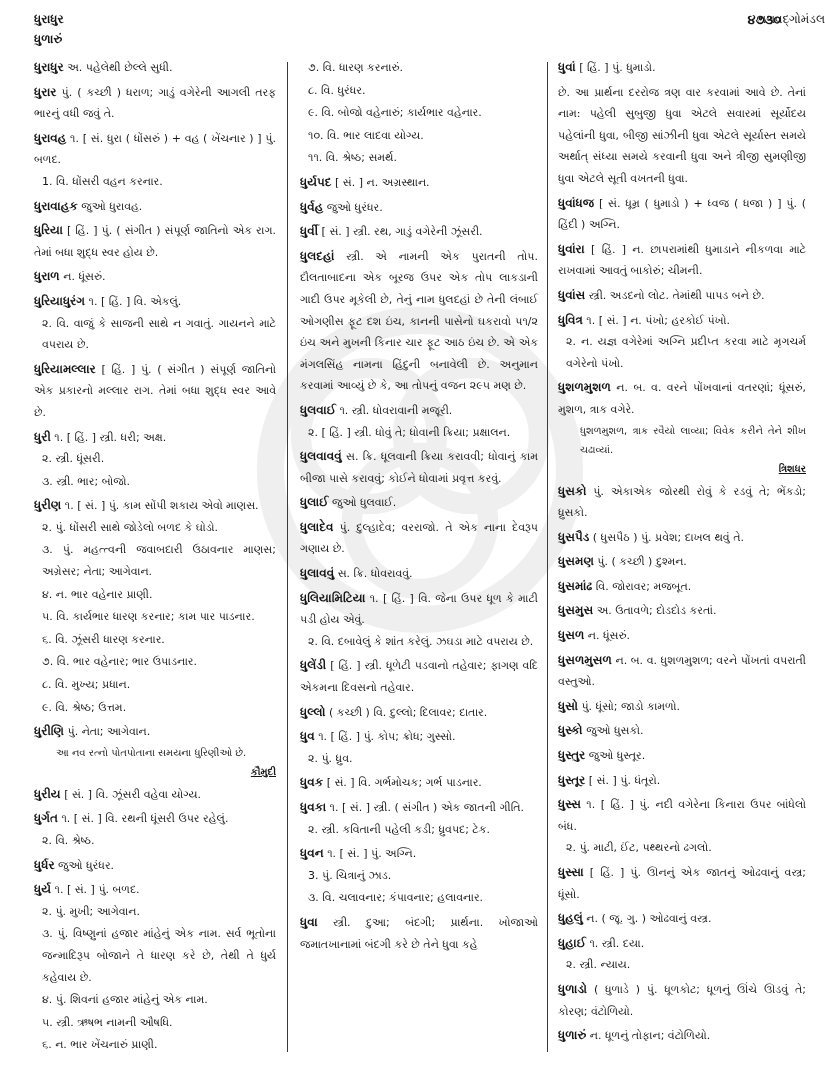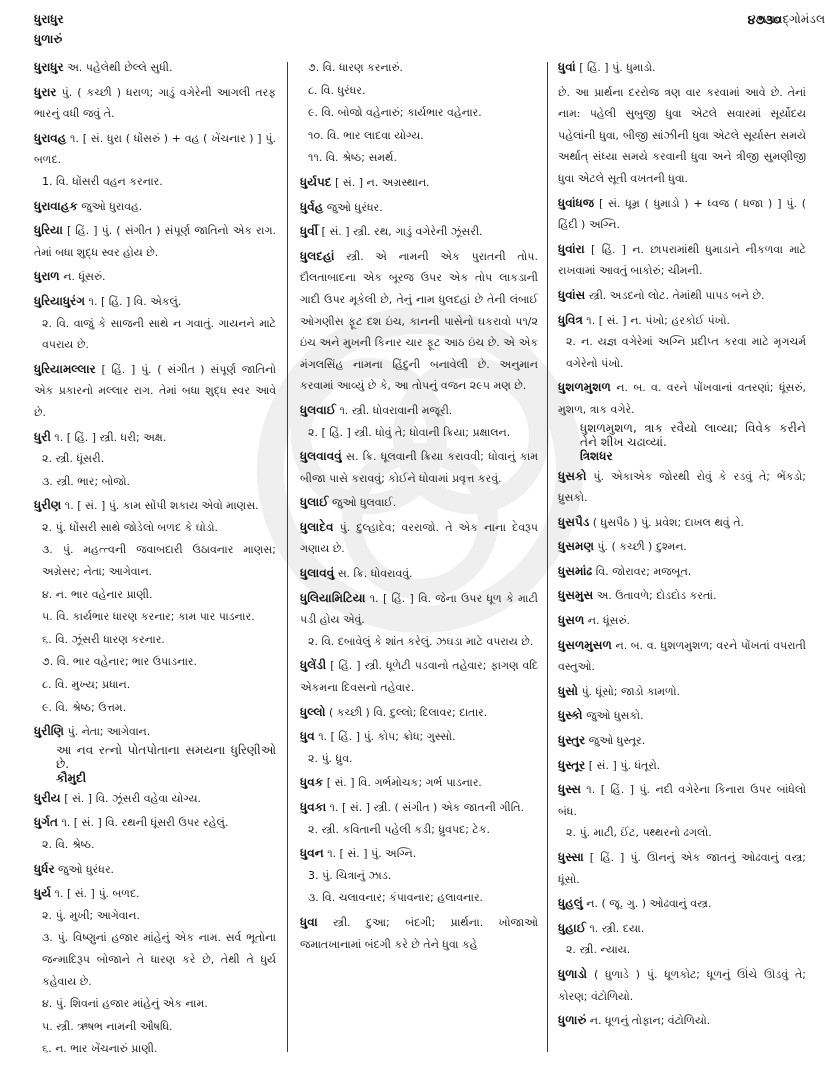--- a/index.html
+++ b/index.html
@@ -28,22 +28,22 @@
   .rule {
     position: absolute; width: 1px; background: #3a3a3a;
   }
   .rule-1 { left: 287px; top: 62px; height: 990px; }
   .rule-2 { left: 547px; top: 62px; height: 990px; }
 
   .entry { margin: 0 0 3px 0; text-align: justify; }
   .entry .hw { font-weight: bold; font-size: 12px; }
   .entry .body { }
   .sense { padding-left: 8px; text-align: justify; margin-bottom: 1px; }
-  .quote { font-size: 12px; line-height: 14px; padding-left: 22px; }
-  .quote .src { display: block; font-weight: bold; }
+  .quote { font-size: 10px; line-height: 19px; padding-left: 22px; }
+  .quote .src { display: block; text-align: right; font-weight: bold; text-decoration: underline; }
 </style>
 </head>
 <body>
 
 <div class="page">
 
   <svg class="watermark" viewBox="0 0 100 100">
     <circle cx="50" cy="50" r="44" fill="none" stroke="#000" stroke-width="8"></circle>
     <circle cx="35" cy="40" r="20" fill="none" stroke="#000" stroke-width="6"></circle>
     <circle cx="65" cy="40" r="20" fill="none" stroke="#000" stroke-width="6"></circle>

